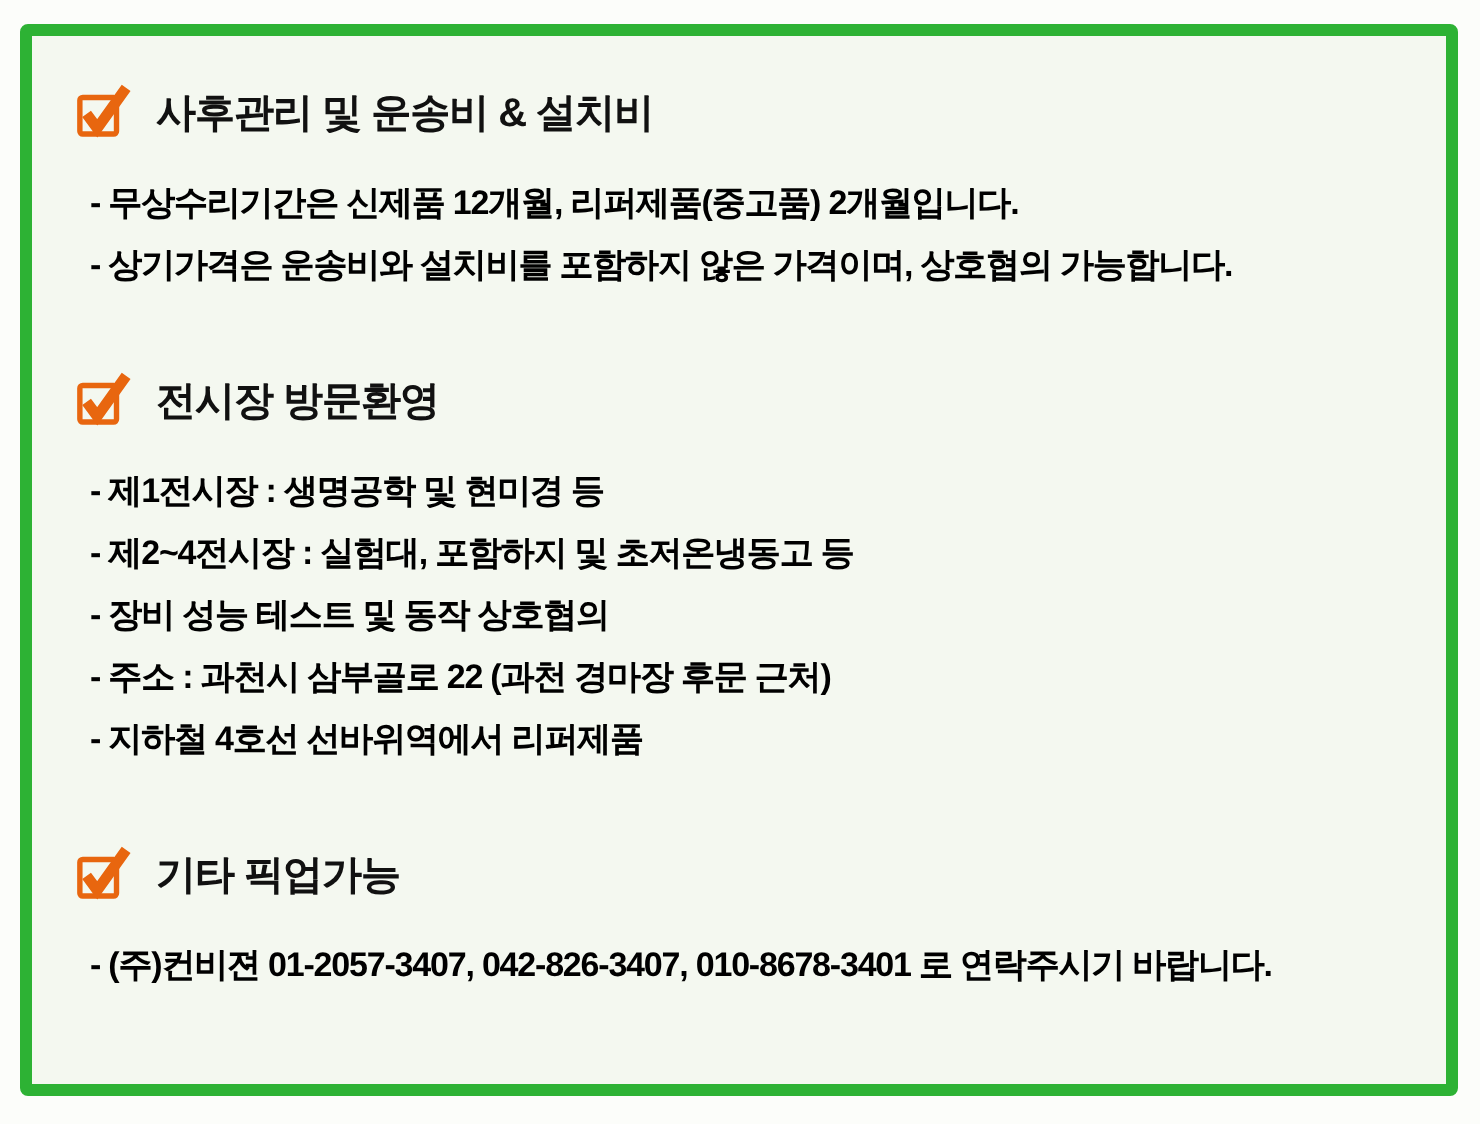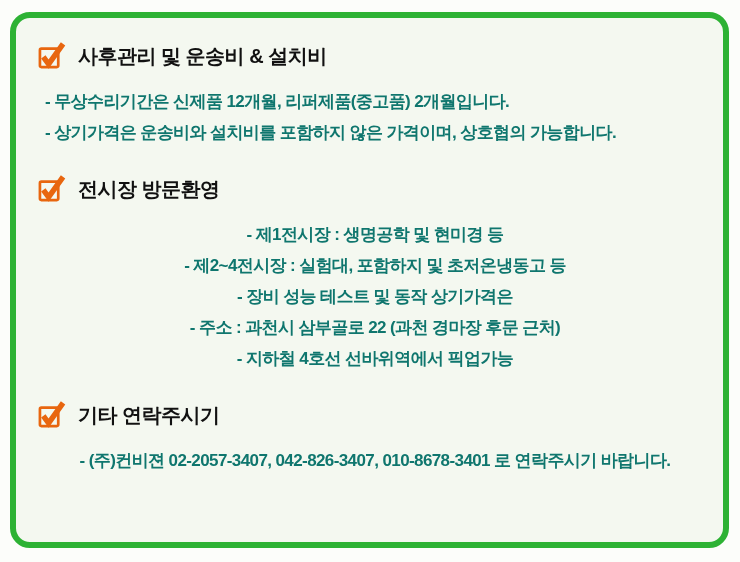--- a/index.html
+++ b/index.html
@@ -11,25 +11,25 @@
     overflow: hidden;
   }
   .panel {
     position: absolute;
     left: 10px;
     top: 12px;
     width: 719px;
     height: 536px;
     background: #F4F8F0;
     border: 6px solid #2DB234;
-    border-radius: 20px;
+    border-radius: 4px;
     padding: 26px 18px 0 22px;
   }
   .section { margin-top: 0; }
-  .section + .section { margin-top: 29px; text-align: center; }
+  .section + .section { margin-top: 40px; }
   .section-header {
     display: flex;
     align-items: center;
     gap: 13px;
     height: 24px;
   }
   .checkbox-icon {
     width: 27px;
     height: 27px;
     flex: 0 0 27px;
@@ -44,21 +44,21 @@
     white-space: nowrap;
   }
   .items {
     margin-top: 18px;
     padding-left: 7px;
   }
   .item {
     font-size: 17px;
     font-weight: 700;
     line-height: 31px;
-    color: #0f766e;
+    color: #000000;
     letter-spacing: -0.6px;
     white-space: nowrap;
   }
 </style>
 </head>
 <body>
 
 <div class="panel">
 
   <div class="section">
@@ -79,32 +79,32 @@
     <div class="section-header">
       <svg class="checkbox-icon" viewBox="0 0 28 28" fill="none" xmlns="http://www.w3.org/2000/svg">
         <rect x="2" y="8" width="19" height="19" rx="1.5" stroke="#E8660F" stroke-width="2.8" fill="none"></rect>
         <path d="M5.5 16.5 L11 24 L26 3" stroke="#E8660F" stroke-width="5.6" fill="none"></path>
       </svg>
       <span class="section-title">전시장 방문환영</span>
     </div>
     <div class="items">
       <div class="item">- 제1전시장 : 생명공학 및 현미경 등</div>
       <div class="item">- 제2~4전시장 : 실험대, 포함하지 및 초저온냉동고 등</div>
-      <div class="item">- 장비 성능 테스트 및 동작 상기가격은</div>
+      <div class="item">- 장비 성능 테스트 및 동작 상호협의</div>
       <div class="item">- 주소 : 과천시 삼부골로 22 (과천 경마장 후문 근처)</div>
-      <div class="item">- 지하철 4호선 선바위역에서 픽업가능</div>
+      <div class="item">- 지하철 4호선 선바위역에서 리퍼제품</div>
     </div>
   </div>
 
   <div class="section">
     <div class="section-header">
       <svg class="checkbox-icon" viewBox="0 0 28 28" fill="none" xmlns="http://www.w3.org/2000/svg">
         <rect x="2" y="8" width="19" height="19" rx="1.5" stroke="#E8660F" stroke-width="2.8" fill="none"></rect>
         <path d="M5.5 16.5 L11 24 L26 3" stroke="#E8660F" stroke-width="5.6" fill="none"></path>
       </svg>
-      <span class="section-title">기타 연락주시기</span>
+      <span class="section-title">기타 픽업가능</span>
     </div>
     <div class="items">
-      <div class="item">- (주)컨비젼 02-2057-3407, 042-826-3407, 010-8678-3401 로 연락주시기 바랍니다.</div>
+      <div class="item">- (주)컨비젼 01-2057-3407, 042-826-3407, 010-8678-3401 로 연락주시기 바랍니다.</div>
     </div>
   </div>
 
 </div>
 
 </body></html>

